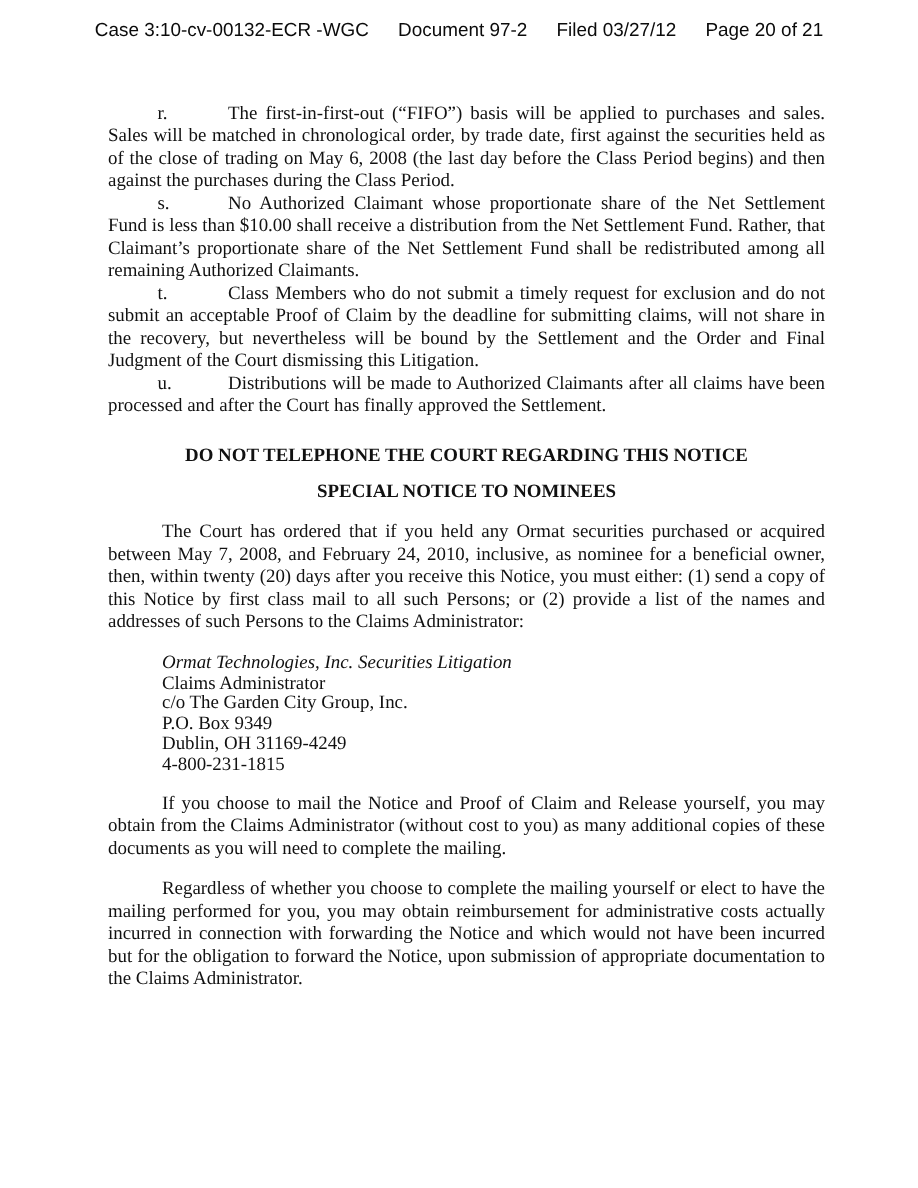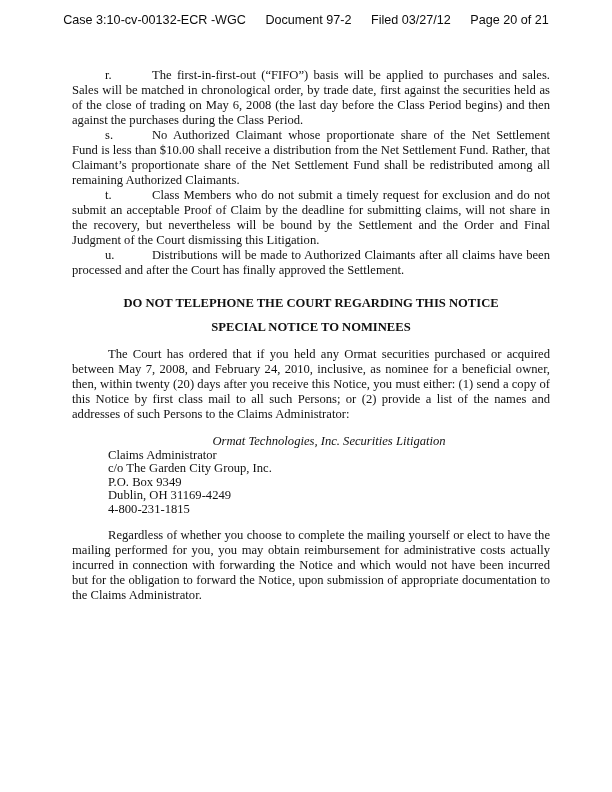--- a/index.html
+++ b/index.html
@@ -63,21 +63,21 @@
   }
   .body-para-cont {
     margin-top: 12px;
     text-align: justify;
     text-indent: 36px;
   }
   .address-block {
     margin: 13px 0 0 36px;
     line-height: 13.5px;
   }
-  .address-block .case-name { font-style: italic; text-align: center; }
+  .address-block .case-name { font-style: italic; }
   .page-number {
     position: absolute;
     top: 738px;
     left: 0;
     width: 612px;
     text-align: right;
     font-size: 11px;
     color: #111111;
   }
 </style>
@@ -111,20 +111,21 @@
 
     <div class="address-block">
       <div class="case-name">Ormat Technologies, Inc. Securities Litigation</div>
       <div>Claims Administrator</div>
       <div>c/o The Garden City Group, Inc.</div>
       <div>P.O. Box 9349</div>
       <div>Dublin, OH 31169-4249</div>
       <div>4-800-231-1815</div>
     </div>
 
+    <p class="body-para">If you choose to mail the Notice and Proof of Claim and Release yourself, you may obtain from the Claims Administrator (without cost to you) as many additional copies of these documents as you will need to complete the mailing.</p>
 
     <p class="body-para-cont">Regardless of whether you choose to complete the mailing yourself or elect to have the mailing performed for you, you may obtain reimbursement for administrative costs actually incurred in connection with forwarding the Notice and which would not have been incurred but for the obligation to forward the Notice, upon submission of appropriate documentation to the Claims Administrator.</p>
 
   </div>
 
   <div class="page-number">18</div>
 
 </div>
 
 </body></html>

